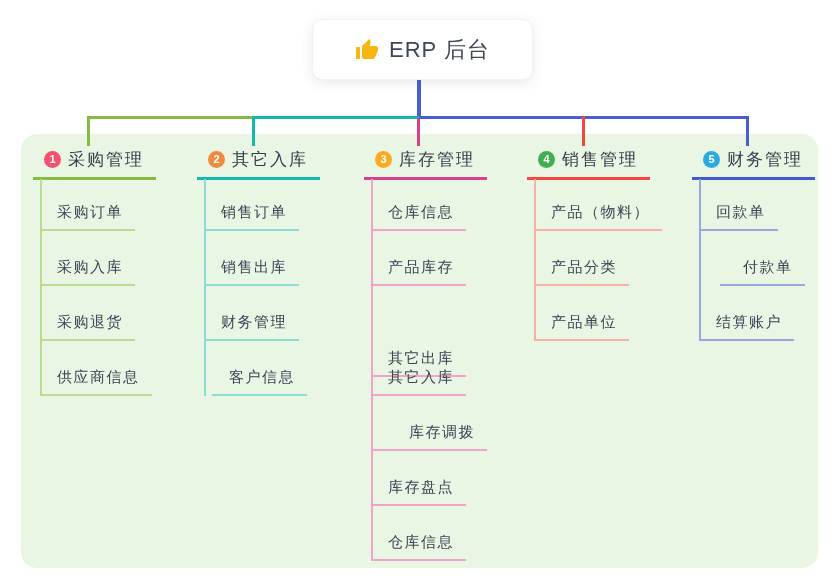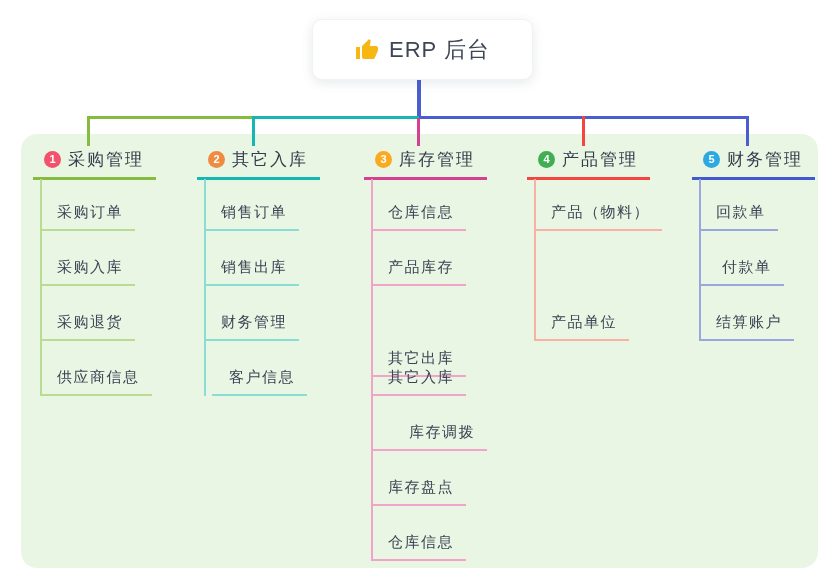--- a/index.html
+++ b/index.html
@@ -97,33 +97,35 @@
     <span>其它入库</span></div>
   <div class="child" style="left: 371px; top: 422px; border-bottom-color: rgb(242, 163, 201); padding-left: 38px;">
     <span>库存调拨</span></div>
   <div class="child" style="left: 371px; top: 477px; border-bottom-color: rgb(242, 163, 201);">
     <span>库存盘点</span></div>
   <div class="child" style="left: 371px; top: 532px; border-bottom-color: rgb(242, 163, 201);">
     <span>仓库信息</span></div>
 
   <div class="heading" style="left: 527px; border-bottom-color: rgb(244, 69, 64);">
     <span class="badge" style="background: rgb(65, 174, 83);">4</span>
-    <span class="hlabel">产品管理</span>
+    <span class="hlabel">销售管理</span>
   </div>
   <div class="spine" style="left: 534px; height: 162px; background: rgb(249, 177, 166);"></div>
   <div class="child" style="left: 534px; top: 202px; border-bottom-color: rgb(249, 177, 166);">
     <span>产品（物料）</span></div>
+  <div class="child" style="left: 534px; top: 257px; border-bottom-color: rgb(249, 177, 166);">
+    <span>产品分类</span></div>
   <div class="child" style="left: 534px; top: 312px; border-bottom-color: rgb(249, 177, 166);">
     <span>产品单位</span></div>
 
   <div class="heading" style="left: 692px; border-bottom-color: rgb(65, 89, 211);">
     <span class="badge" style="background: rgb(45, 169, 225);">5</span>
     <span class="hlabel">财务管理</span>
   </div>
   <div class="spine" style="left: 699px; height: 162px; background: rgb(153, 167, 222);"></div>
   <div class="child" style="left: 699px; top: 202px; border-bottom-color: rgb(153, 167, 222);">
     <span>回款单</span></div>
-  <div class="child" style="left: 699px; top: 257px; border-bottom-color: rgb(153, 167, 222); padding-left: 23px;">
+  <div class="child" style="left: 720px; top: 257px; border-bottom-color: rgb(153, 167, 222); padding-left: 23px;">
     <span>付款单</span></div>
   <div class="child" style="left: 699px; top: 312px; border-bottom-color: rgb(153, 167, 222);">
     <span>结算账户</span></div>
 
 </div>
 
 </body></html>

